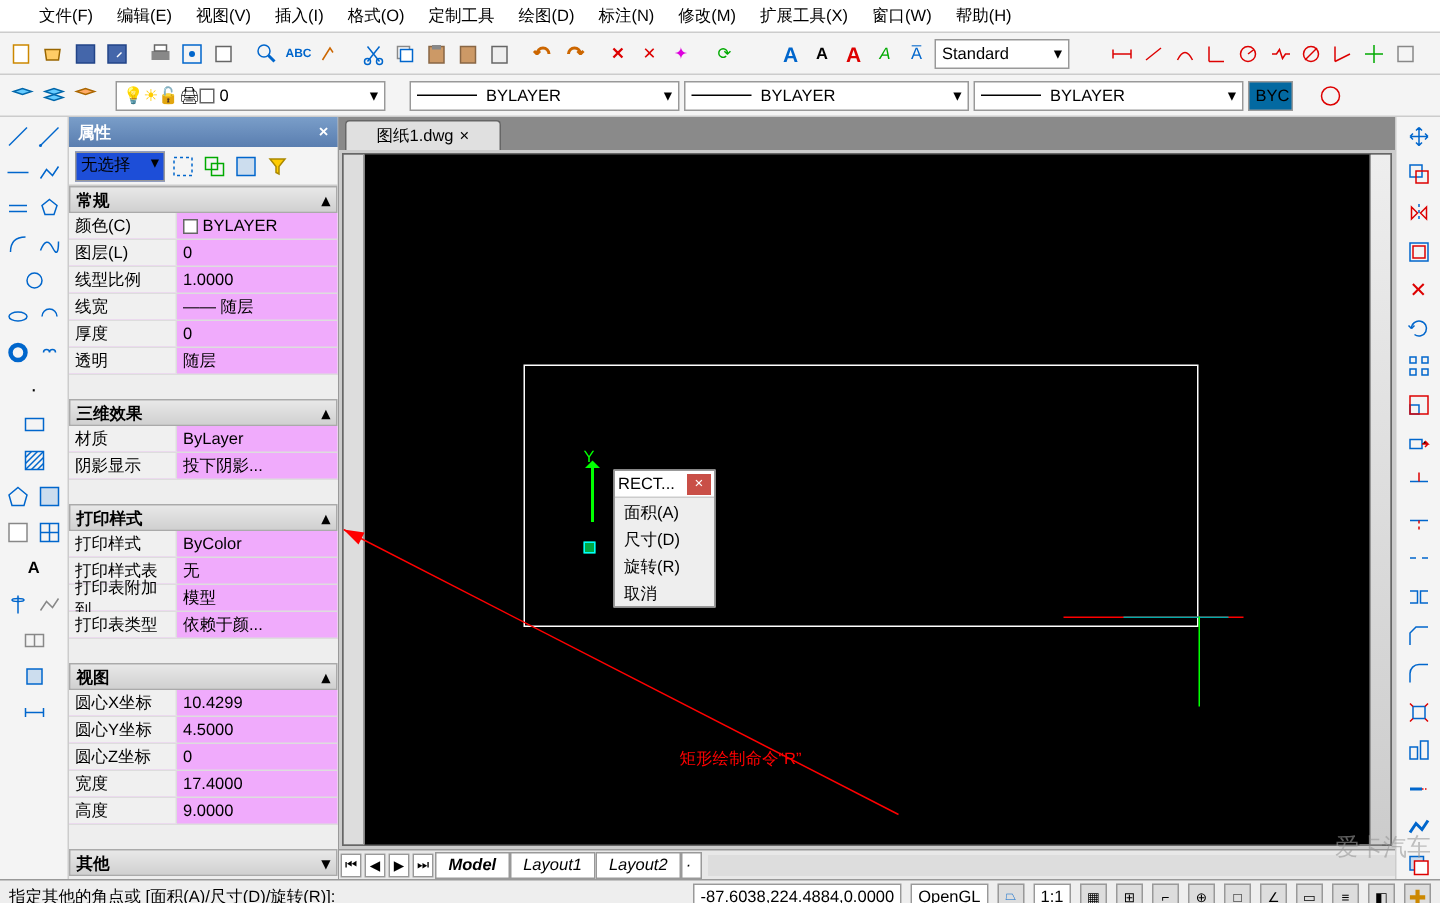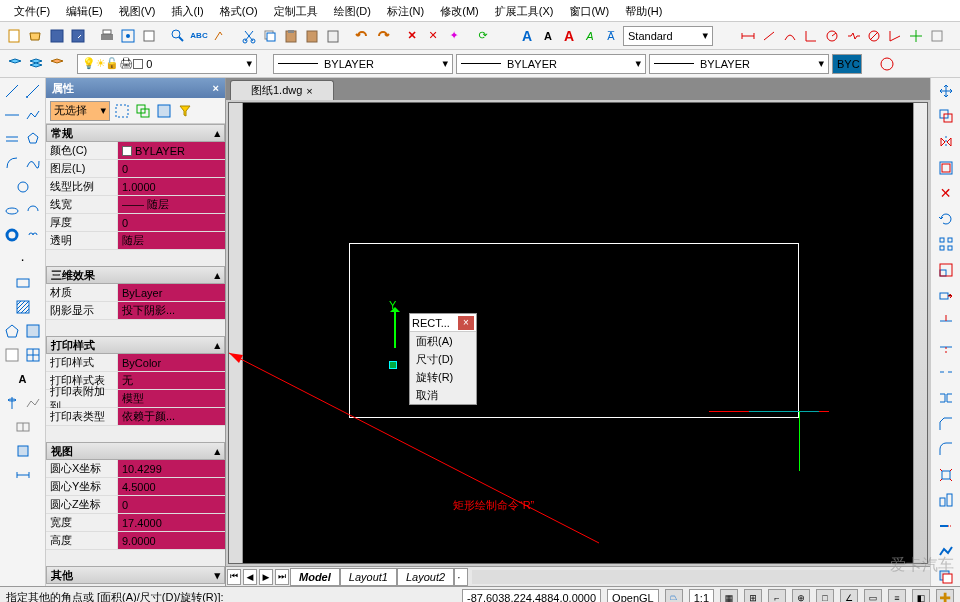--- a/index.html
+++ b/index.html
@@ -1,34 +1,34 @@
 <!DOCTYPE html>
 <html><head>
 <meta charset="utf-8">
 <style>
 *{box-sizing:border-box;margin:0;padding:0;font-family:"Microsoft YaHei",SimSun,sans-serif;font-size:11px;user-select:none}
 body{width:960px;height:602px;background:#f0f0f0;overflow:hidden;position:relative}
-.menubar{height:22px;background:#fff;display:flex;align-items:flex-end;padding-left:8px;gap:4px;border-bottom:1px solid #ccc}
+.menubar{height:22px;background:#fff;display:flex;align-items:center;padding-left:20px;gap:4px;border-bottom:1px solid #ccc}
 .menubar span{padding:2px 6px;cursor:pointer}
 .toolbar{height:28px;background:#f4f4f4;display:flex;align-items:center;padding:0 6px;gap:3px;border-bottom:1px solid #ccc}
 .tb-btn{width:18px;height:18px;display:inline-flex;align-items:center;justify-content:center;cursor:pointer}
 .tb-sep{width:5px}
 .tb-sel{height:20px;border:1px solid #999;background:#fff;padding:0 4px;display:flex;align-items:center;font-size:11px}
 .workspace{display:flex;height:508px}
 .left-tools{width:46px;background:#f4f4f4;border-right:1px solid #ccc;display:flex;flex-direction:column;align-items:center;padding-top:4px;gap:6px}
 .lt-row{display:flex;gap:3px}
 .lt-btn{width:18px;height:18px;cursor:pointer;display:flex;align-items:center;justify-content:center}
 .prop-panel{width:180px;background:#e8e8e8;border-right:1px solid #999;display:flex;flex-direction:column}
 .prop-title{height:20px;background:linear-gradient(#7a9ec9,#5a7eb0);color:#fff;padding:2px 6px;font-weight:bold;display:flex;align-items:center;justify-content:space-between}
 .prop-tools{height:26px;display:flex;align-items:center;gap:3px;padding:0 4px;background:#f4f4f4;border-bottom:1px solid #ccc}
-.prop-sel{flex:0 0 60px;height:20px;border:1px solid #999;background:#fdba74;padding:0 3px;display:flex;align-items:center}
+.prop-sel{flex:0 0 60px;height:20px;border:1px solid #999;background:#1d4ed8;padding:0 3px;display:flex;align-items:flex-start}
 .prop-scroll{flex:1;overflow:auto;background:#eee}
 .prop-group{margin-bottom:16px}
 .prop-gh{height:18px;background:linear-gradient(#e8e8e8,#d0d0d0);border:1px solid #aaa;padding:0 4px;font-weight:bold;display:flex;align-items:center;justify-content:space-between;cursor:pointer}
-.prop-row{display:flex;height:18px;border-bottom:1px solid #ddd;background:#be185d}
+.prop-row{display:flex;height:18px;border-bottom:1px solid #ddd;background:#f0abfc}
 .pr-label{width:72px;padding:0 4px;background:#f0f0f0;border-right:1px solid #ddd;display:flex;align-items:center}
 .pr-val{flex:1;padding:0 4px;display:flex;align-items:center;overflow:hidden;white-space:nowrap}
 .byl-sw{display:inline-block;width:10px;height:10px;border:1px solid #666;background:#fff;margin-right:3px}
 .main-area{flex:1;display:flex;flex-direction:column;background:#ccc;position:relative}
 .tabs-top{height:22px;background:#8a8a8a;display:flex;align-items:flex-end;padding-left:4px}
 .tab-top{height:20px;background:#e0e0e0;border:1px solid #666;border-bottom:none;padding:2px 20px;display:flex;align-items:center;gap:4px;border-radius:3px 3px 0 0}
 .canvas{flex:1;background:#000;position:relative;border:1px solid #666;margin:2px}
 .ruler-v{position:absolute;left:0;top:0;width:14px;height:100%;background:#ddd;border-right:1px solid #999}
 .right-grip{position:absolute;right:0;top:0;width:14px;height:100%;background:linear-gradient(#eee,#ccc);border-left:1px solid #999}
 .rect-shape{position:absolute;left:120px;top:140px;width:450px;height:175px;border:1px solid #fff}

